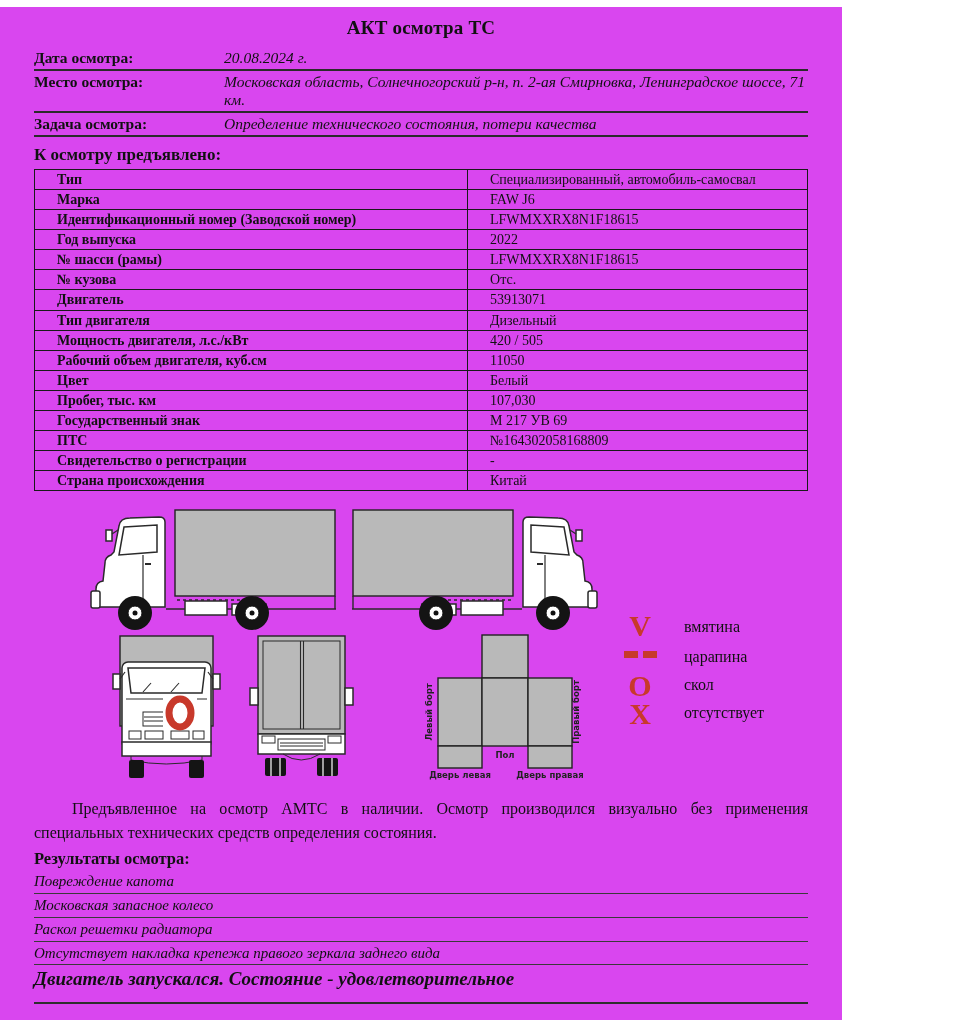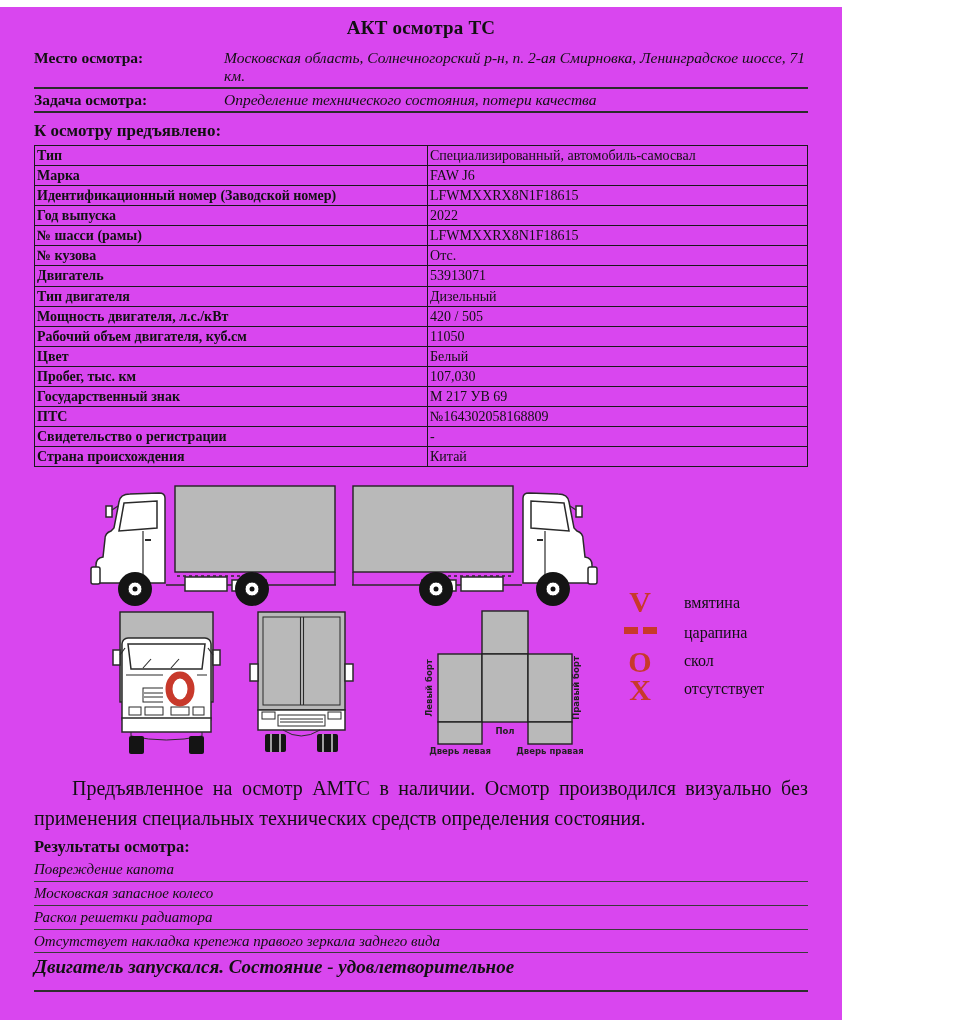--- a/index.html
+++ b/index.html
@@ -16,51 +16,55 @@
   }
   
   .field-row{display:flex;align-items:baseline;border-bottom:2px solid #2b2b2b;padding:2px 0 2px;}
   .field-label{width:190px;font-weight:bold;font-size:15.5px;flex:none;}
   .field-value{flex:1;font-style:italic;font-size:15.5px;}
   .section-heading{font-size:17px;font-weight:bold;margin:8px 0 4px;}
   
   table.spec{width:100%;border-collapse:collapse;table-layout:fixed;}
   table.spec td{
     border:1.5px solid #1a1a1a;font-size:14px;line-height:1.22;
-    padding:1px 2px;overflow:hidden;white-space:nowrap;
+    padding:1px 22px;overflow:hidden;white-space:nowrap;
   }
   td.k{width:50.2%;font-weight:bold;}
   
   .diagram-title{margin-top:8px;text-align:center;font-weight:bold;font-size:14.5px;line-height:1.15;}
   
   svg.diagram{display:block;margin:2px 0 0 0;}
   .outline{fill:#ffffff;stroke:#2a2a2a;stroke-width:1.5;}
   .outline-thin{fill:none;stroke:#2a2a2a;stroke-width:1;}
   .panel{fill:#b9b9b9;stroke:#222222;stroke-width:1.4;}
   .tire{fill:#141414;}
   .legend-symbol{font-family:"Liberation Serif","DejaVu Serif",serif;font-weight:bold;font-size:30px;}
   .legend-label{font-family:"Liberation Serif","DejaVu Serif",serif;font-size:16px;fill:#111;}
   .box-label{font-family:"DejaVu Sans","Liberation Sans",sans-serif;font-size:8.5px;font-weight:bold;fill:#222;}
   
-  .availability{margin:4px 0 0;text-align:justify;text-indent:38px;font-size:20px;line-height:1.5;}
+  .availability{margin:4px 0 0;text-align:justify;text-indent:38px;font-size:16px;line-height:1.5;}
   .results-heading{font-size:16.5px;font-weight:bold;margin:4px 0 1px;}
   .result-item{font-style:italic;font-size:15px;line-height:1.25;padding:2px 0 2px;border-bottom:1.7px solid #3a3a3a;}
   .conclusion{
     font-weight:bold;font-style:italic;font-size:19px;
     padding:3px 0 12px;border-bottom:2.2px solid #2e2e2e;
   }
 </style>
 </head>
 <body>
 
 <div class="page">
 
   <div class="pad">
     <div class="doc-title">АКТ осмотра ТС</div>
 
+    <div class="field-row">
+      <span class="field-label">Дата осмотра:</span>
+      <span class="field-value">20.08.2024 г.</span>
+    </div>
     <div class="field-row">
       <span class="field-label">Место осмотра:</span>
       <span class="field-value">Московская область, Солнечногорский р-н, п. 2-ая Смирновка, Ленинградское шоссе, 71 км.</span>
     </div>
     <div class="field-row">
       <span class="field-label">Задача осмотра:</span>
       <span class="field-value">Определение технического состояния, потери качества</span>
     </div>
 
     <div class="section-heading">К осмотру предъявлено:</div>

